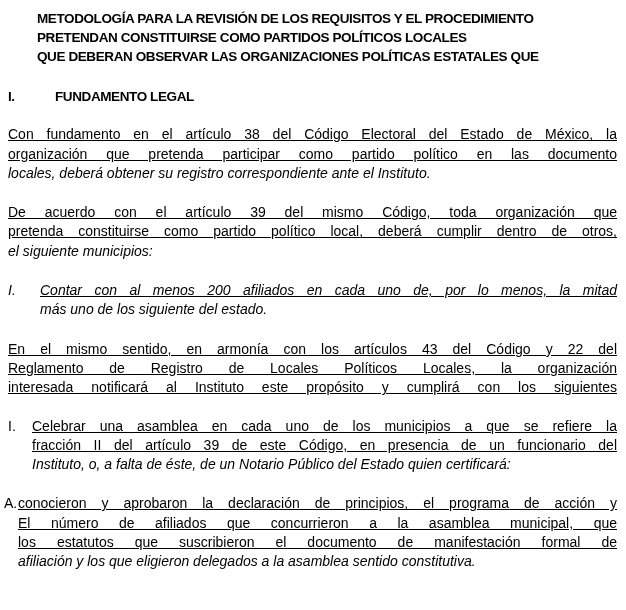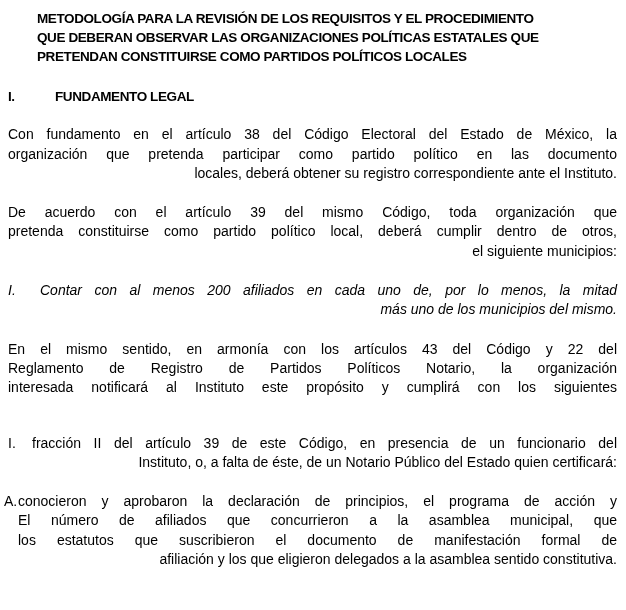--- a/index.html
+++ b/index.html
@@ -28,43 +28,43 @@
   .heading {
     display: flex;
     font-weight: 700;
     font-size: 13.5px;
     letter-spacing: -0.4px;
     margin-bottom: 19px;
   }
   .heading .hmark { width: 47px; flex: 0 0 auto; }
   
   .para { margin-bottom: 20px; }
-  .para.mb19 { margin-bottom: 36px; }
+  .para.mb19 { margin-bottom: 19px; }
   
-  .jl { text-align: justify; text-align-last: justify; }
-  .ll { text-align: right; }
+  .jl { text-align: justify; text-align-last: justify; text-decoration: underline; }
+  .ll { text-align: left; font-style: italic; }
   
   .item { display: flex; margin-bottom: 20px; }
   .item .imark { flex: 0 0 auto; }
   .item .itext { flex: 1 1 auto; min-width: 0; }
   .item-contar { font-style: italic; }
   .item-contar .imark { width: 32px; }
   .item-celebrar .imark { width: 24px; }
   .item-a { margin-left: -4px; }
   .item-a .imark { width: 14px; }
 </style>
 </head>
 <body>
 
 <div class="page">
 
   <div class="doc-title">
     <div class="tline">METODOLOGÍA PARA LA REVISIÓN DE LOS REQUISITOS Y EL PROCEDIMIENTO</div>
+    <div class="tline">PRETENDAN CONSTITUIRSE COMO PARTIDOS POLÍTICOS LOCALES</div>
     <div class="tline">QUE DEBERAN OBSERVAR LAS ORGANIZACIONES POLÍTICAS ESTATALES QUE</div>
-    <div class="tline">PRETENDAN CONSTITUIRSE COMO PARTIDOS POLÍTICOS LOCALES</div>
   </div>
 
   <div class="heading">
     <span class="hmark">I.</span>
     <span>FUNDAMENTO LEGAL</span>
   </div>
 
   <div class="para">
     <div class="jl">Con fundamento en el artículo 38 del Código Electoral del Estado de México, la</div>
     <div class="jl">organización que pretenda participar como partido político en las documento</div>
@@ -74,33 +74,34 @@
   <div class="para">
     <div class="jl">De acuerdo con el artículo 39 del mismo Código, toda organización que</div>
     <div class="jl">pretenda constituirse como partido político local, deberá cumplir dentro de otros,</div>
     <div class="ll">el siguiente municipios:</div>
   </div>
 
   <div class="item item-contar">
     <span class="imark">I.</span>
     <div class="itext">
       <div class="jl">Contar con al menos 200 afiliados en cada uno de, por lo menos, la mitad</div>
-      <div class="ll">más uno de los municipios del mismo.</div>
+      <div class="ll">más uno de los siguiente del estado.</div>
     </div>
   </div>
 
   <div class="para mb19">
     <div class="jl">En el mismo sentido, en armonía con los artículos 43 del Código y 22 del</div>
-    <div class="jl">Reglamento de Registro de Partidos Políticos Notario, la organización</div>
+    <div class="jl">Reglamento de Registro de Locales Políticos Locales, la organización</div>
     <div class="jl">interesada notificará al Instituto este propósito y cumplirá con los siguientes</div>
   </div>
 
   <div class="item item-celebrar">
     <span class="imark">I.</span>
     <div class="itext">
+      <div class="jl">Celebrar una asamblea en cada uno de los municipios a que se refiere la</div>
       <div class="jl">fracción II del artículo 39 de este Código, en presencia de un funcionario del</div>
       <div class="ll">Instituto, o, a falta de éste, de un Notario Público del Estado quien certificará:</div>
     </div>
   </div>
 
   <div class="item item-a">
     <span class="imark">A.</span>
     <div class="itext">
       <div class="jl">conocieron y aprobaron la declaración de principios, el programa de acción y</div>
       <div class="jl">El número de afiliados que concurrieron a la asamblea municipal, que</div>

